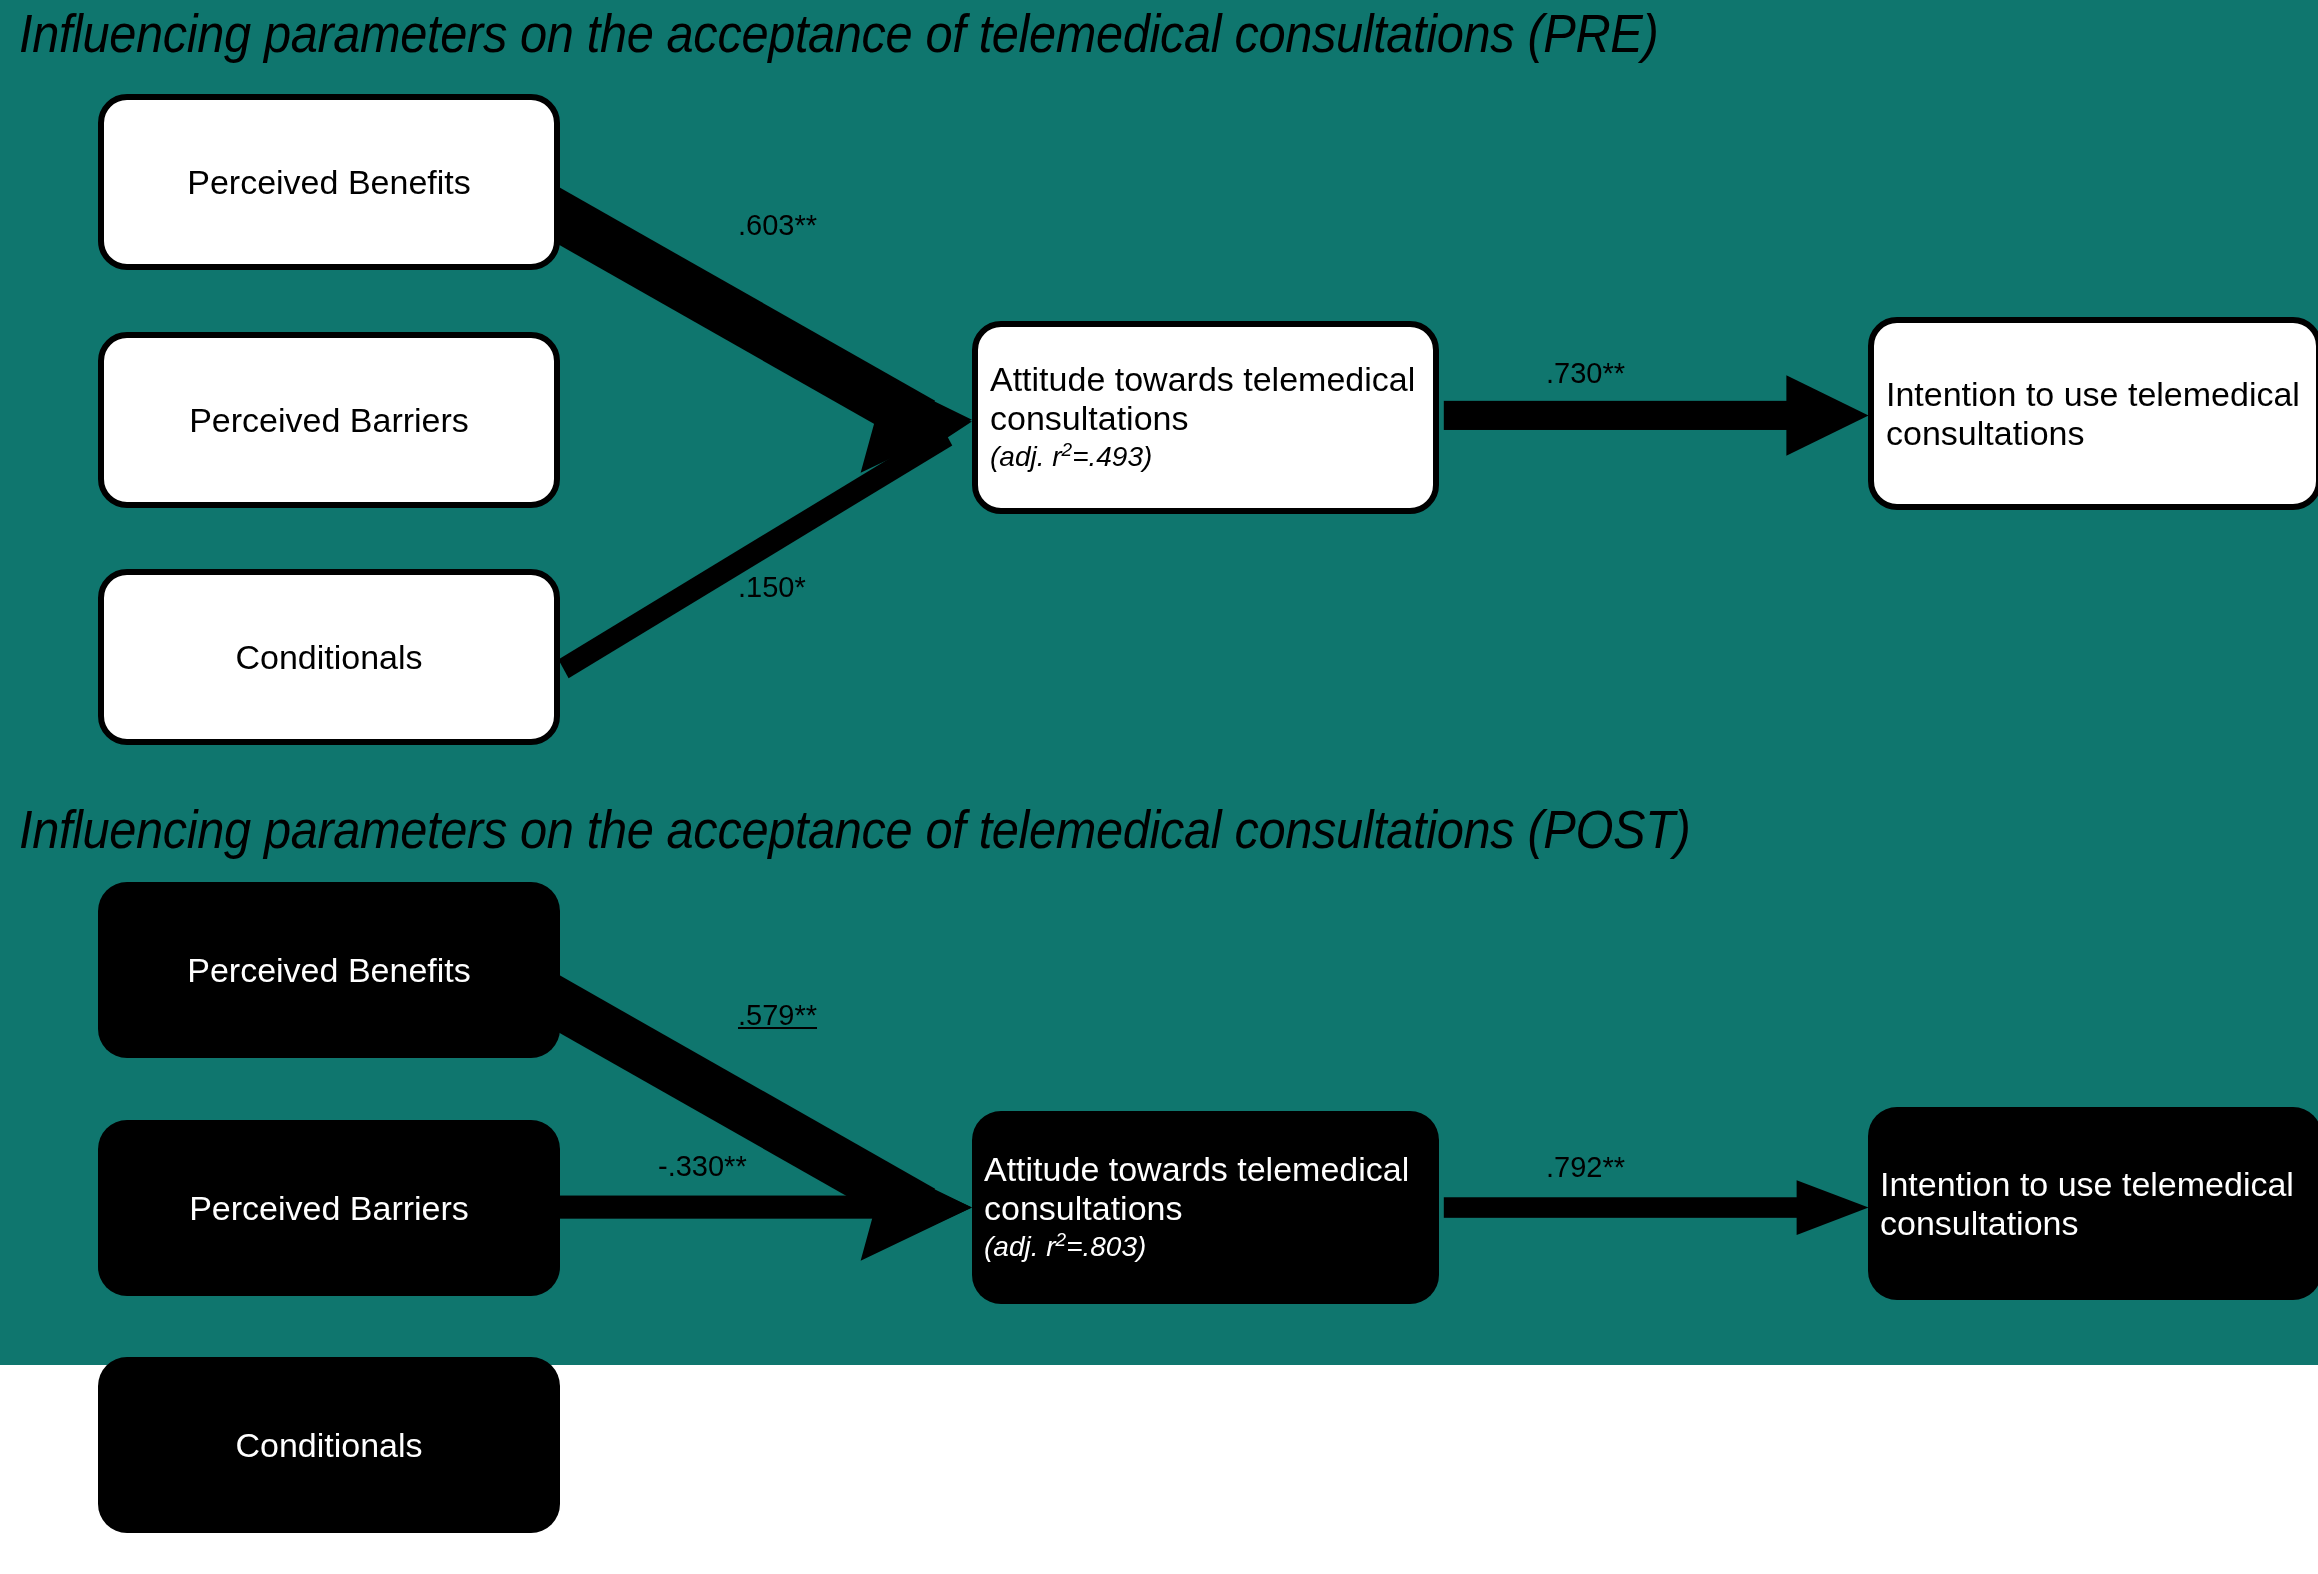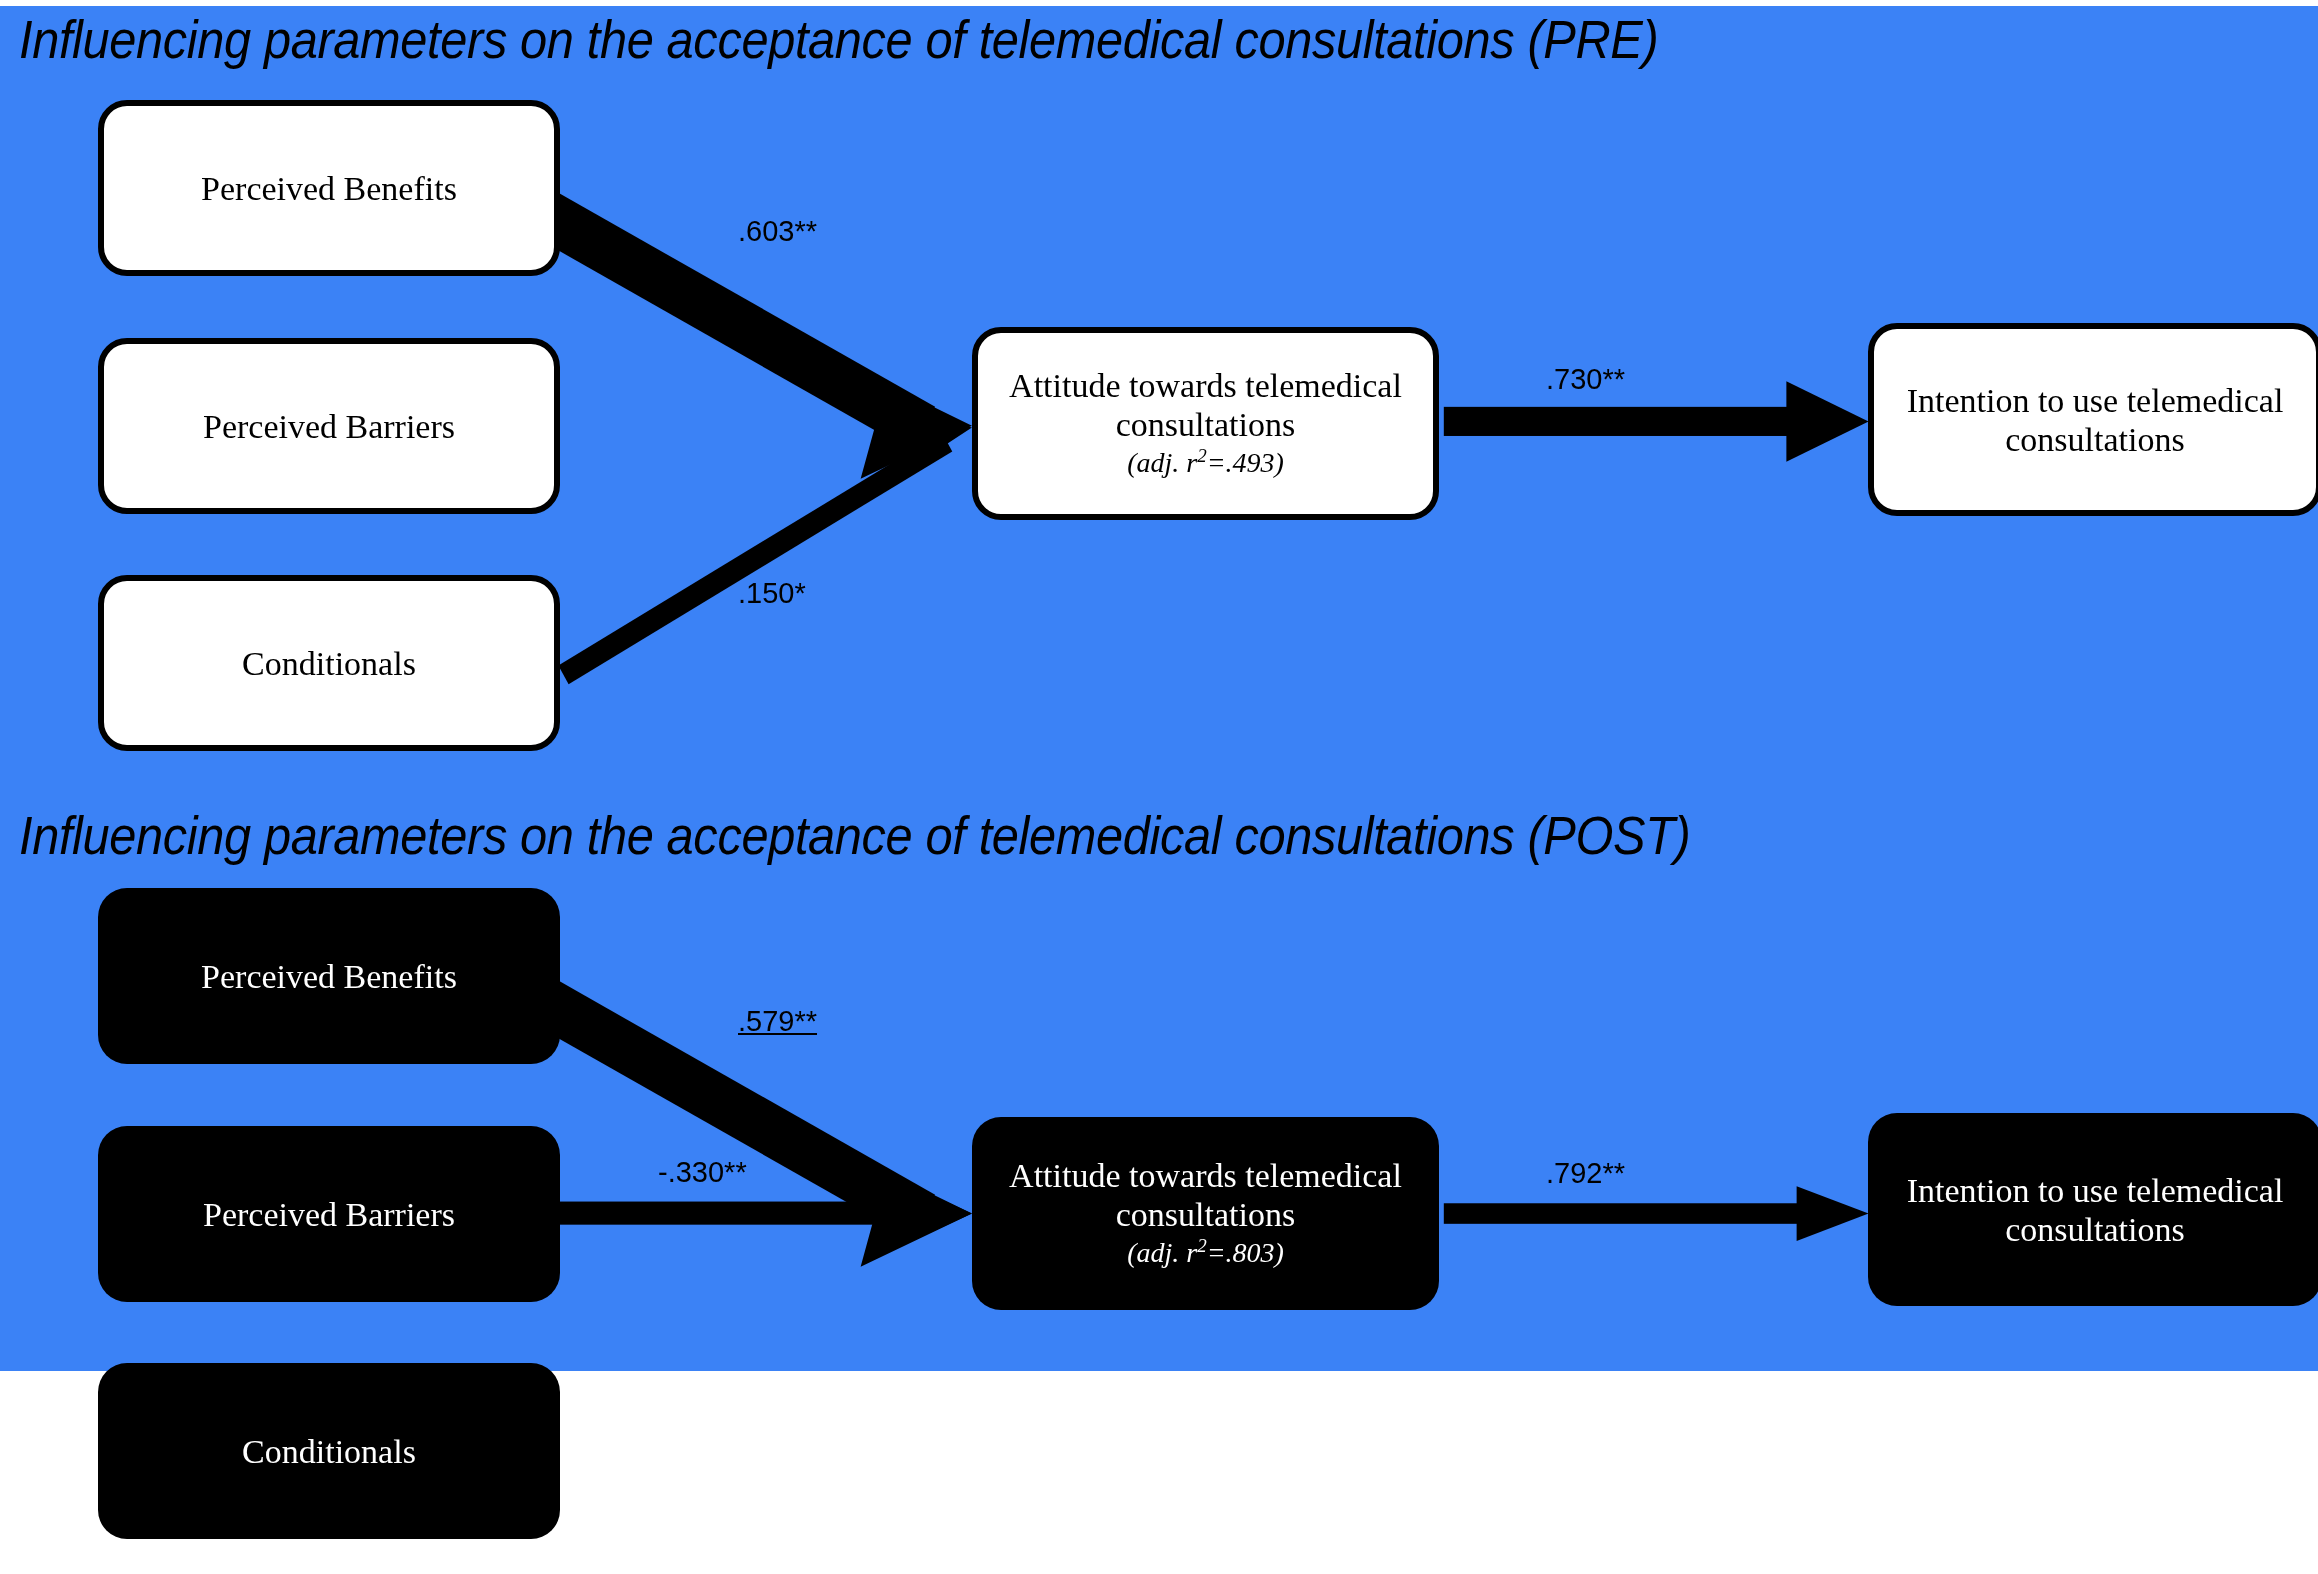--- a/index.html
+++ b/index.html
@@ -1,40 +1,39 @@
 <!DOCTYPE html>
 <html style="font-size:13.7px"><head>
 <meta charset="utf-8">
 <style>
   html,body{margin:0;padding:0;background:#ffffff;}
   body{width:2319px;height:1575px;font-family:"Liberation Sans","DejaVu Sans",sans-serif;overflow:hidden;}
-  #stage{position:relative;width:2319px;height:1365px;background:#3b82f6;margin-top:6px;}
+  #stage{position:relative;width:2319px;height:1365px;background:#0f766e;}
   svg.canvas{position:absolute;left:0;top:0;width:2319px;height:1575px;}
   .sec-title{
     position:absolute;
     font-family:"Liberation Sans","DejaVu Sans",sans-serif;
     font-style:italic;
     font-weight:400;
     font-size:53px;
     line-height:53px;
     letter-spacing:-0.4px;
     color:#000;
     white-space:nowrap;
     transform:scaleX(0.92);
     transform-origin:left center;
   }
   .node{
     position:absolute;
     box-sizing:border-box;
     display:flex;
     align-items:center;
     justify-content:center;
-    text-align:center;
+    text-align:left;
     border-radius:29px;
-    font-family:Liberation Serif, serif;
   }
   .node.open{background:#ffffff;border:6px solid #000000;}
   .node.filled{background:#000000;border:0 solid #000000;color:#ffffff;}
   .node .lbl{
     font-size:34px;
     line-height:39px;
     font-weight:400;
     padding:0 12px;
   }
   .node .r2{

